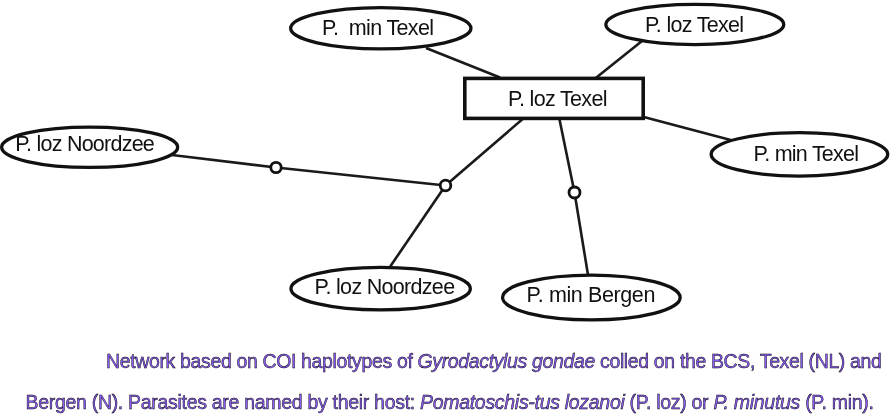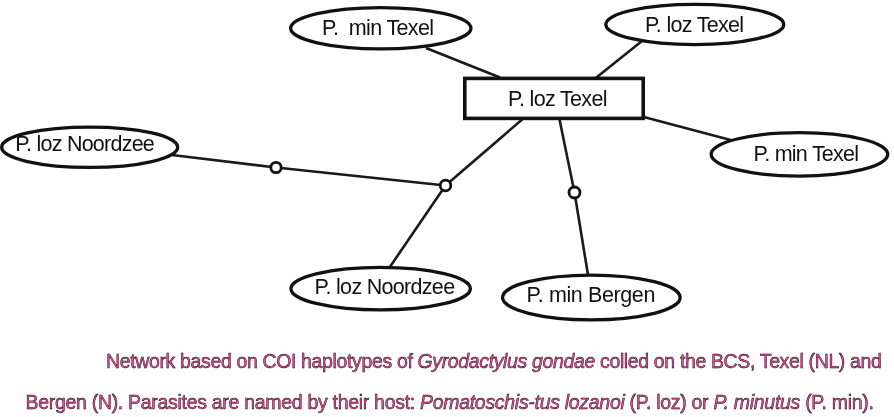--- a/index.html
+++ b/index.html
@@ -1,18 +1,18 @@
 <!DOCTYPE html>
 <html><head>
 <meta charset="utf-8">
 <style>
   html,body{margin:0;padding:0;background:#ffffff;}
   body{width:894px;height:417px;position:relative;font-family:"Liberation Sans",sans-serif;}
   #net{position:absolute;left:0;top:0;}
-  .cap{position:absolute;white-space:nowrap;font-size:19.5px;color:#ec4899;-webkit-text-stroke:0.45px #000;}
+  .cap{position:absolute;white-space:nowrap;font-size:19.5px;color:#8b5cf6;-webkit-text-stroke:0.45px #000;}
 </style>
 </head>
 <body>
 <svg id="net" width="894" height="345" viewBox="0 0 894 345">
   <g stroke="#1a1a1a" stroke-width="2.6" fill="none">
     <path d="M426,48 L500,77.5"></path>
     <path d="M642,41 L592,81"></path>
     <path d="M640,116 L742,143"></path>
     <path d="M172,155 L276,167.5"></path>
     <path d="M276,167.5 L445.5,185.5"></path>

